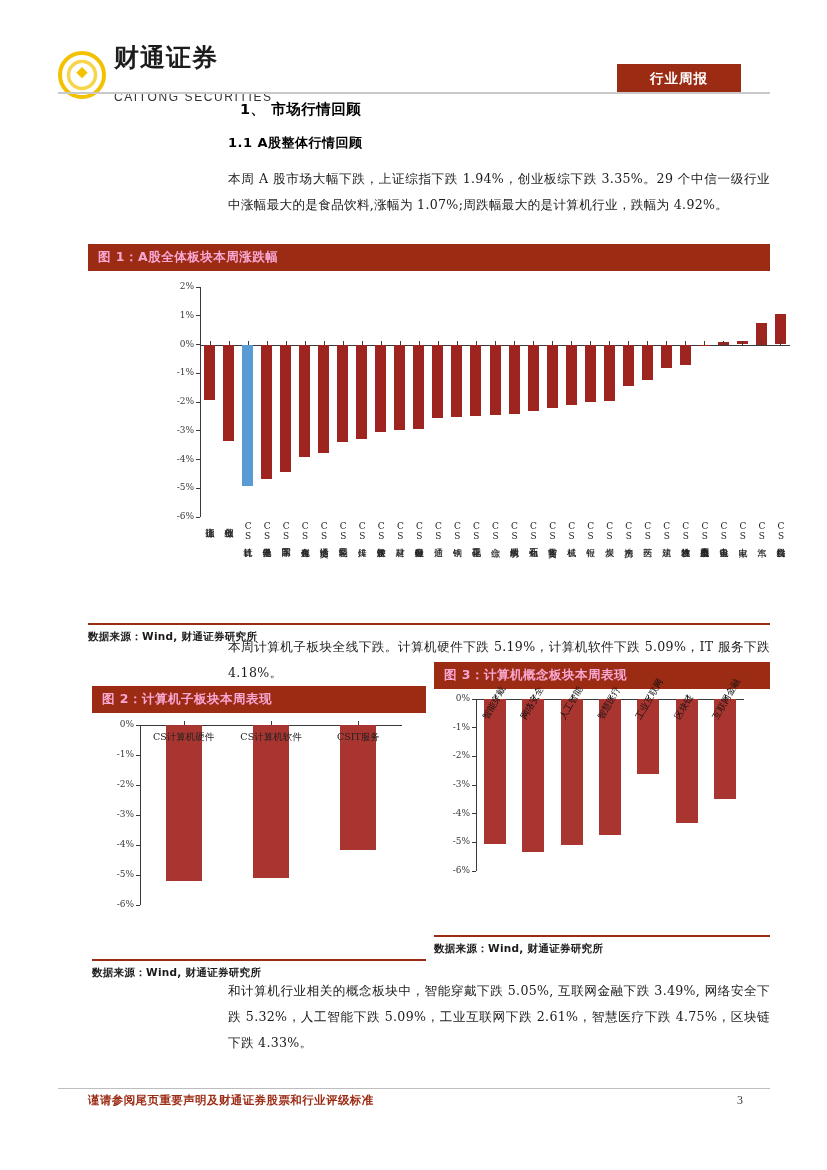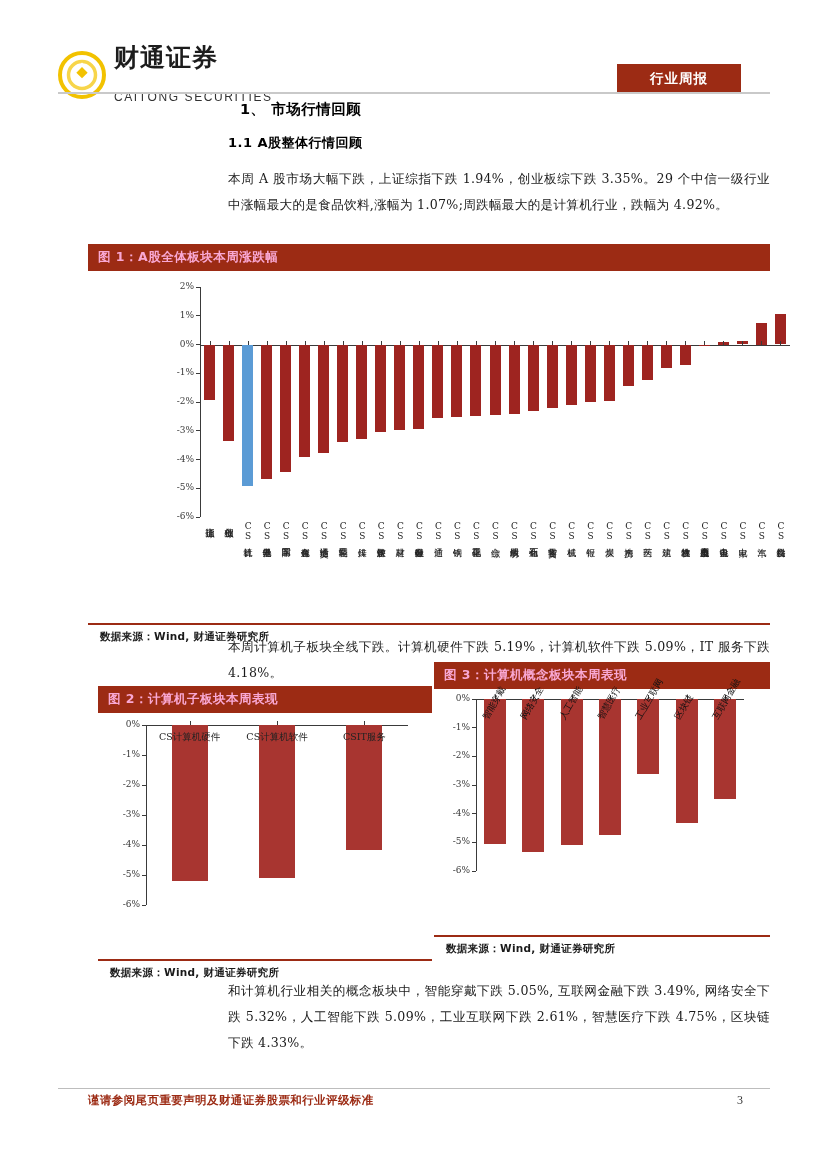--- a/index.html
+++ b/index.html
@@ -81,30 +81,30 @@
     font-family:"DejaVu Sans", sans-serif;
     font-weight:bold;font-size:12.5px;
     padding:5px 10px;letter-spacing:0.5px;
     box-sizing:border-box;
   }
   .fig-body{background:#fff;position:relative;}
   .fig-rule{height:2px;background:#9c2b14;}
   .fig-src{
     font-family:"DejaVu Sans", sans-serif;
     font-weight:bold;font-size:10.5px;color:#1a1a1a;
-    padding-top:5px;letter-spacing:0.3px;margin-left:12px;
+    padding-top:5px;letter-spacing:0.3px;
   }
 
   
   #fig1{left:88px;top:244px;width:682px;}
   #fig1 .fig-title{width:682px;}
   #fig1 .fig-body{height:352px;width:682px;}
 
   
-  #fig2{left:98px;top:686px;width:334px;}
+  #fig2{left:92px;top:686px;width:334px;}
   #fig2 .fig-title{width:334px;}
   #fig2 .fig-body{height:246px;width:334px;}
   #fig3{left:434px;top:662px;width:336px;}
   #fig3 .fig-title{width:336px;}
   #fig3 .fig-body{height:246px;width:336px;}
 
   
   .chart{position:absolute;}
   .axis-line{position:absolute;background:#3a3a3a;}
   .ytick-label{

